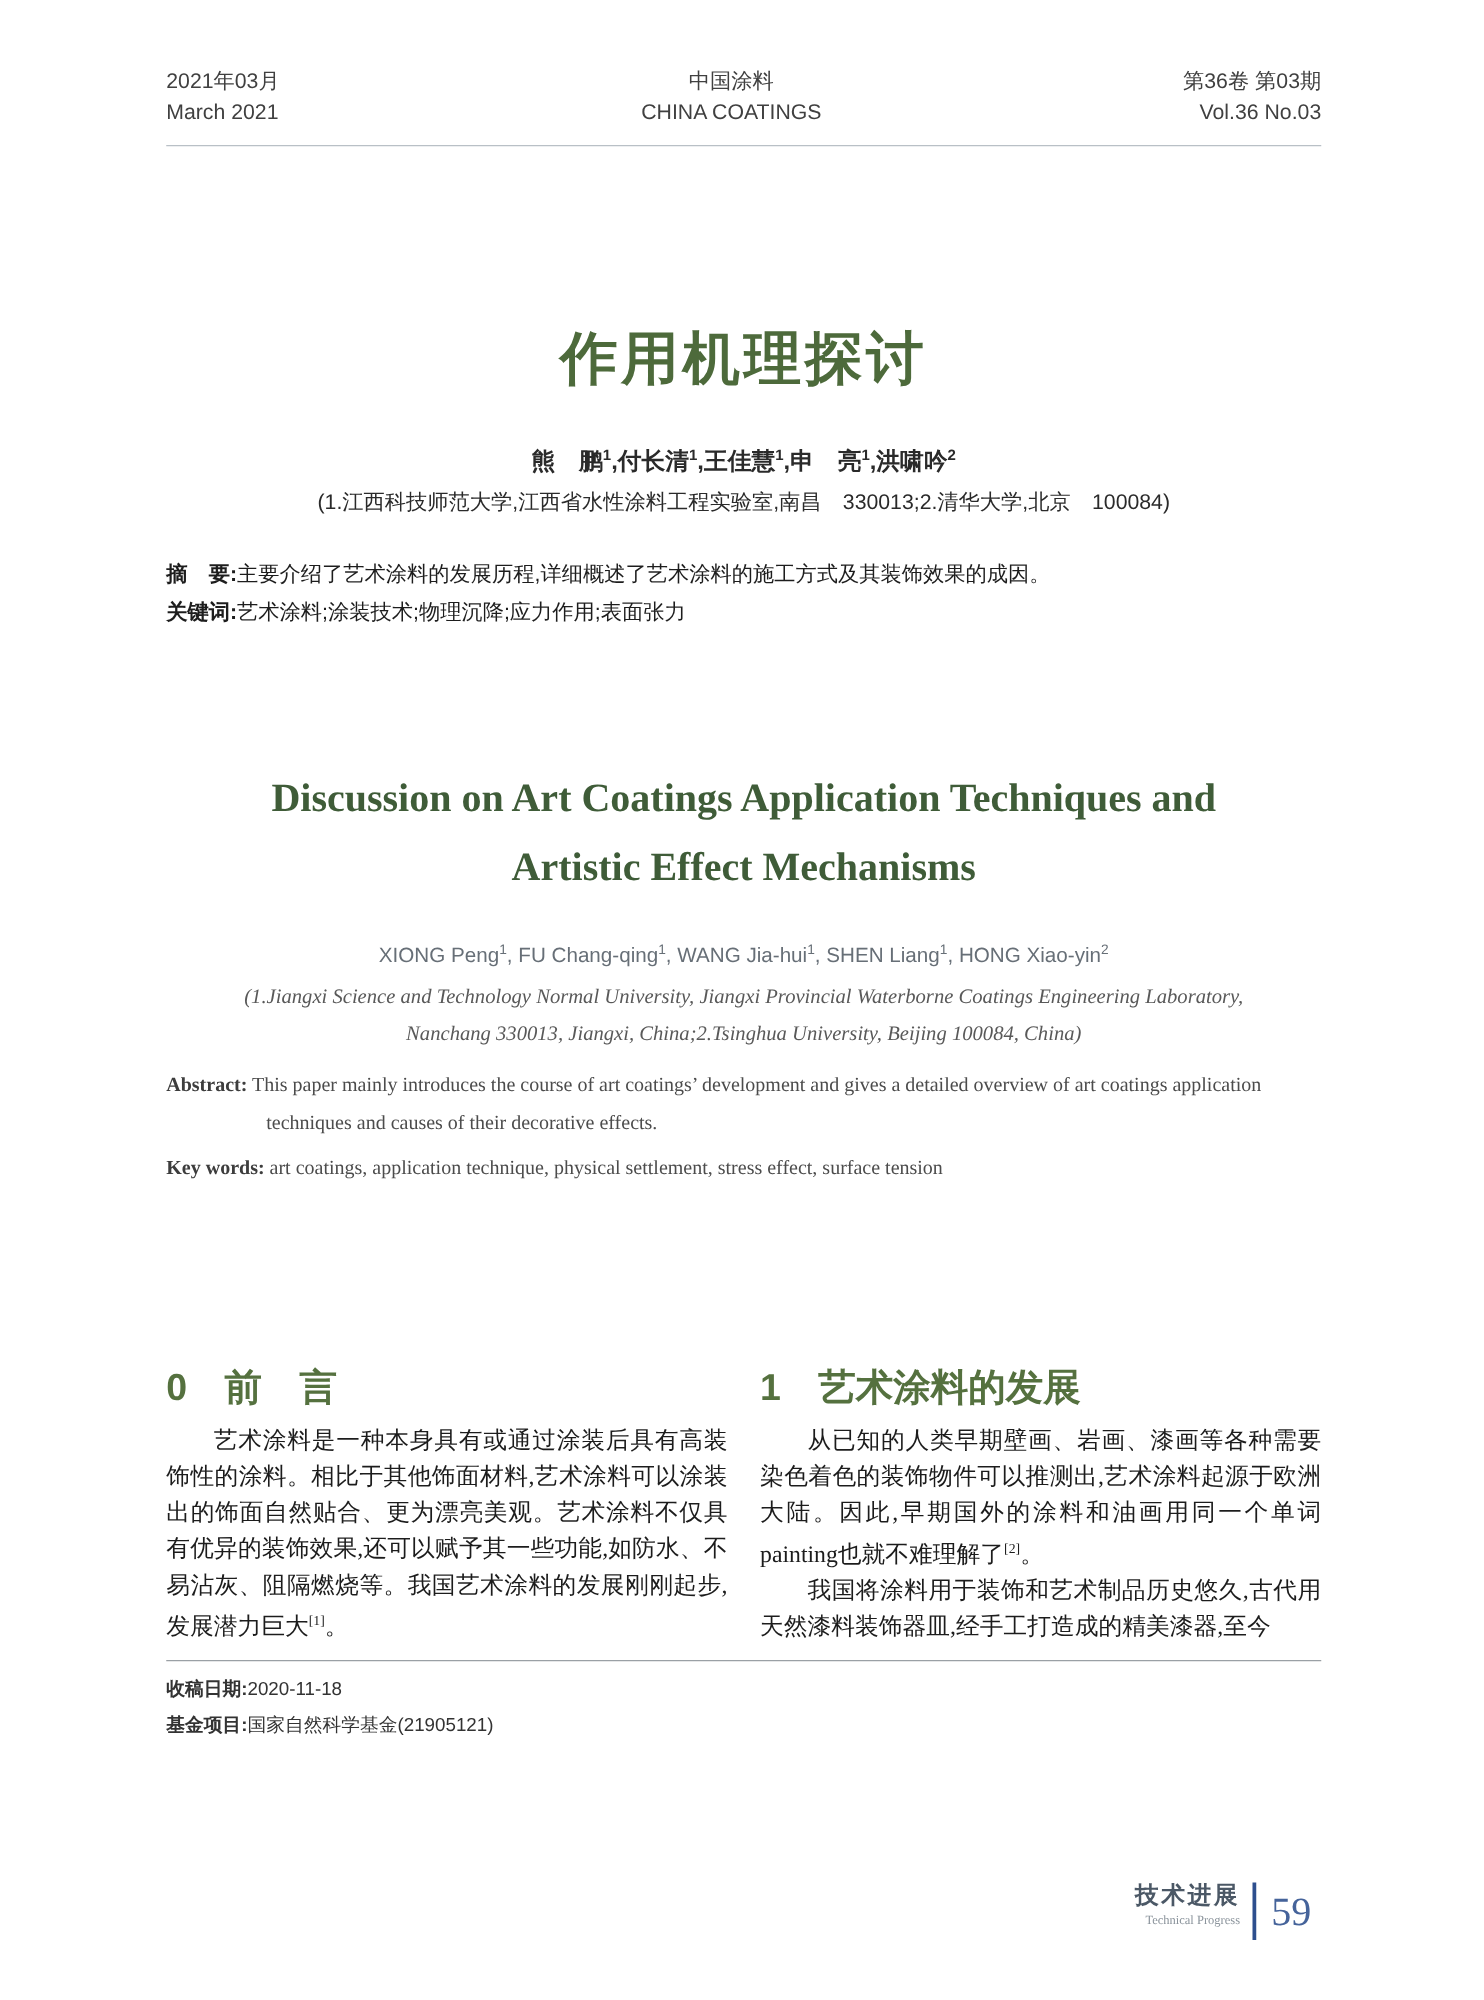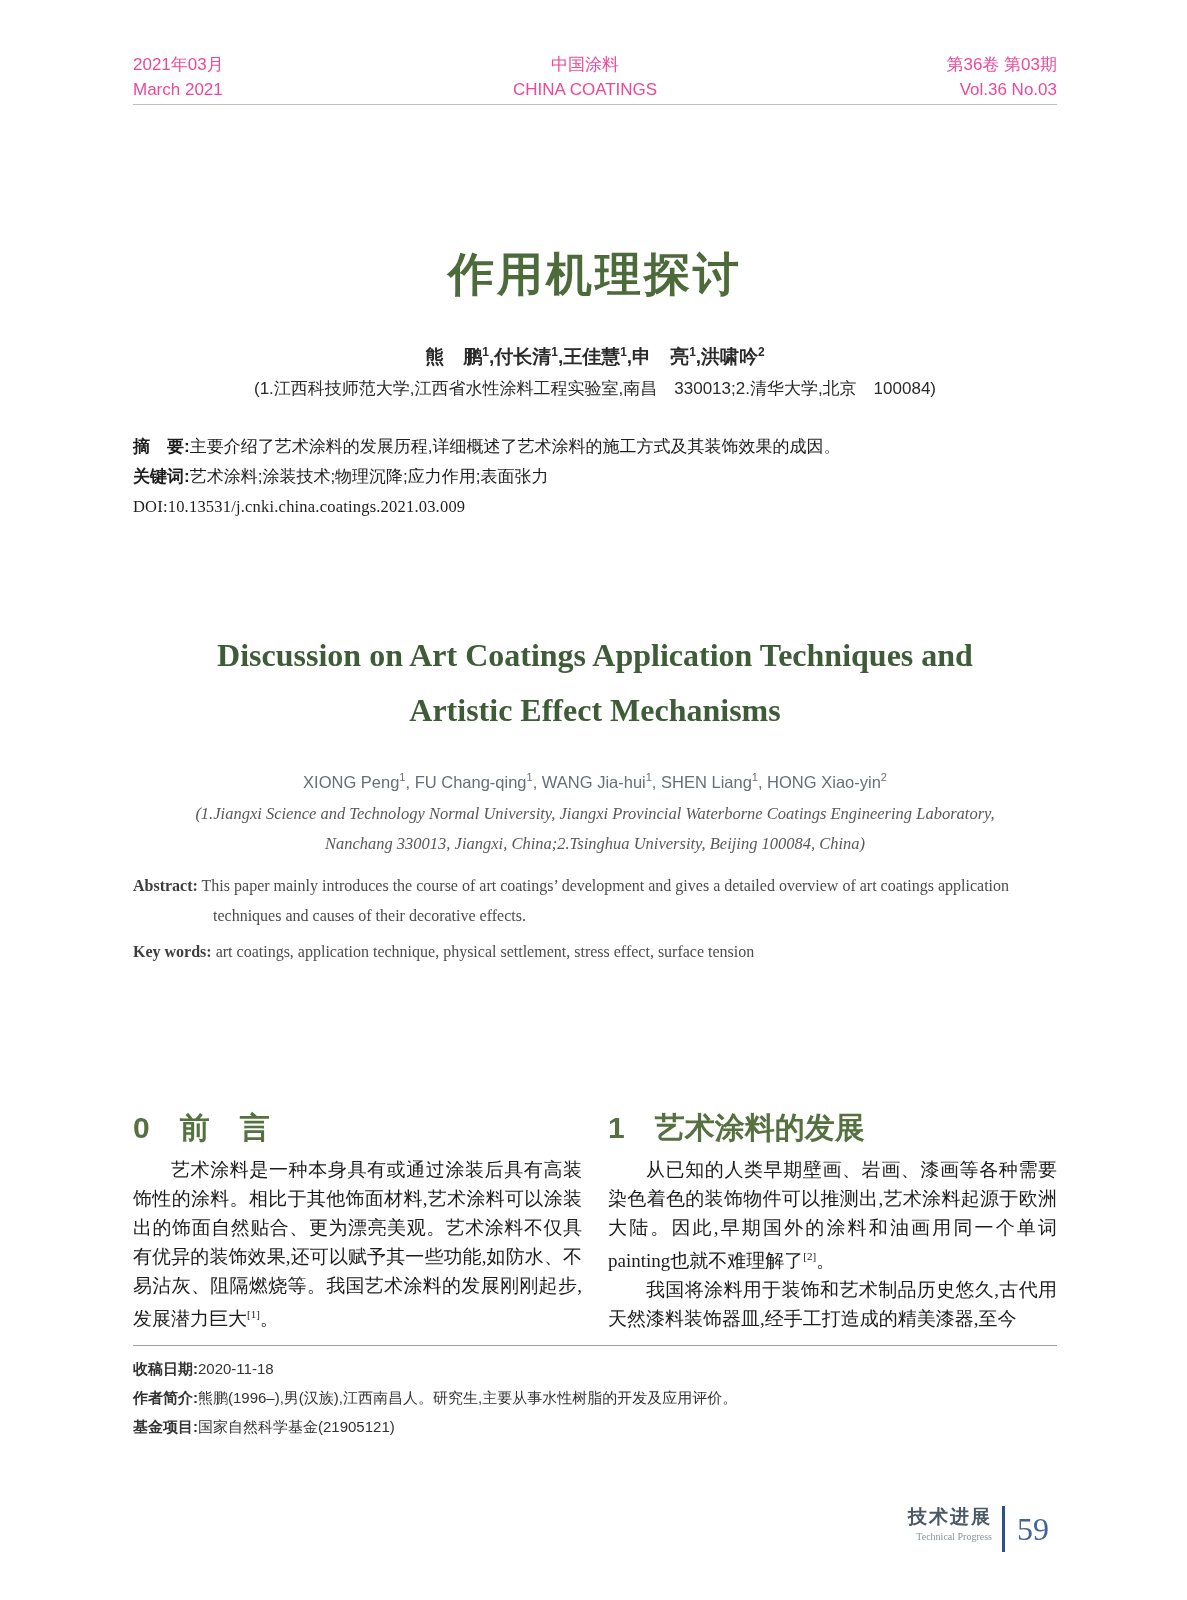--- a/index.html
+++ b/index.html
@@ -11,23 +11,23 @@
     box-sizing:border-box;
     overflow:hidden;
     font-family:"Liberation Sans", sans-serif;
     color:#222222;
   }
   .content { padding:0 130px 0 133px; }
 
   
   .journal-header {
     display:flex; justify-content:space-between; align-items:flex-end;
-    padding-top:52px; padding-bottom:2px;
+    padding-top:52px; padding-bottom:14px;
     border-bottom:1px solid #b9c0c6;
-    color:#ec4899; font-size:17px; line-height:25px;
+    color:#404040; font-size:17px; line-height:25px;
   }
   .jh-left { text-align:left; }
   .jh-center { text-align:center; }
   .jh-right { text-align:right; }
 
   
   .title-cn {
     margin-top:136px; text-align:center;
     font-size:46px; font-weight:bold; letter-spacing:3px;
     color:#4d6a3b; line-height:1.45;
@@ -132,21 +132,20 @@
 
     <div class="affiliation-cn">(1.江西科技师范大学,江西省水性涂料工程实验室,南昌　330013;2.清华大学,北京　100084)</div>
 
     <div class="meta-cn">
       <div>
         <span class="lbl">摘　要:</span><span>主要介绍了艺术涂料的发展历程,详细概述了艺术涂料的施工方式及其装饰效果的成因。</span>
       </div>
       <div>
         <span class="lbl">关键词:</span><span>艺术涂料;涂装技术;物理沉降;应力作用;表面张力</span>
       </div>
-      <div class="doi-line">DOI:10.13531/j.cnki.china.coatings.2021.03.009</div>
     </div>
 
     <h2 class="title-en">
       <div>Discussion on Art Coatings Application Techniques and</div>
       <div>Artistic Effect Mechanisms</div>
     </h2>
 
     <div class="authors-en">
       <span>XIONG Peng</span><sup>1</sup><span>, FU Chang-qing</span><sup>1</sup><span>, WANG Jia-hui</span><sup>1</sup><span>, SHEN Liang</span><sup>1</sup><span>, HONG Xiao-yin</span><sup>2</sup>
     </div>
@@ -176,23 +175,20 @@
         <p>我国将涂料用于装饰和艺术制品历史悠久,古代用天然漆料装饰器皿,经手工打造成的精美漆器,至今</p>
       </div>
     </div>
 
     <div class="footnote-divider"></div>
     <div class="footnotes">
       <div>
         <span class="lbl">收稿日期:</span><span>2020-11-18</span>
       </div>
       <div>
-        <span class="lbl">作者简介:</span><span>熊鹏(1996–),男(汉族),江西南昌人。研究生,主要从事水性树脂的开发及应用评价。</span>
-      </div>
-      <div>
         <span class="lbl">基金项目:</span><span>国家自然科学基金(21905121)</span>
       </div>
     </div>
 
   </div>
 
   <div class="page-footer">
     <div class="footer-col">
       <div class="footer-col-cn">技术进展</div>
       <div class="footer-col-en">Technical Progress</div>

